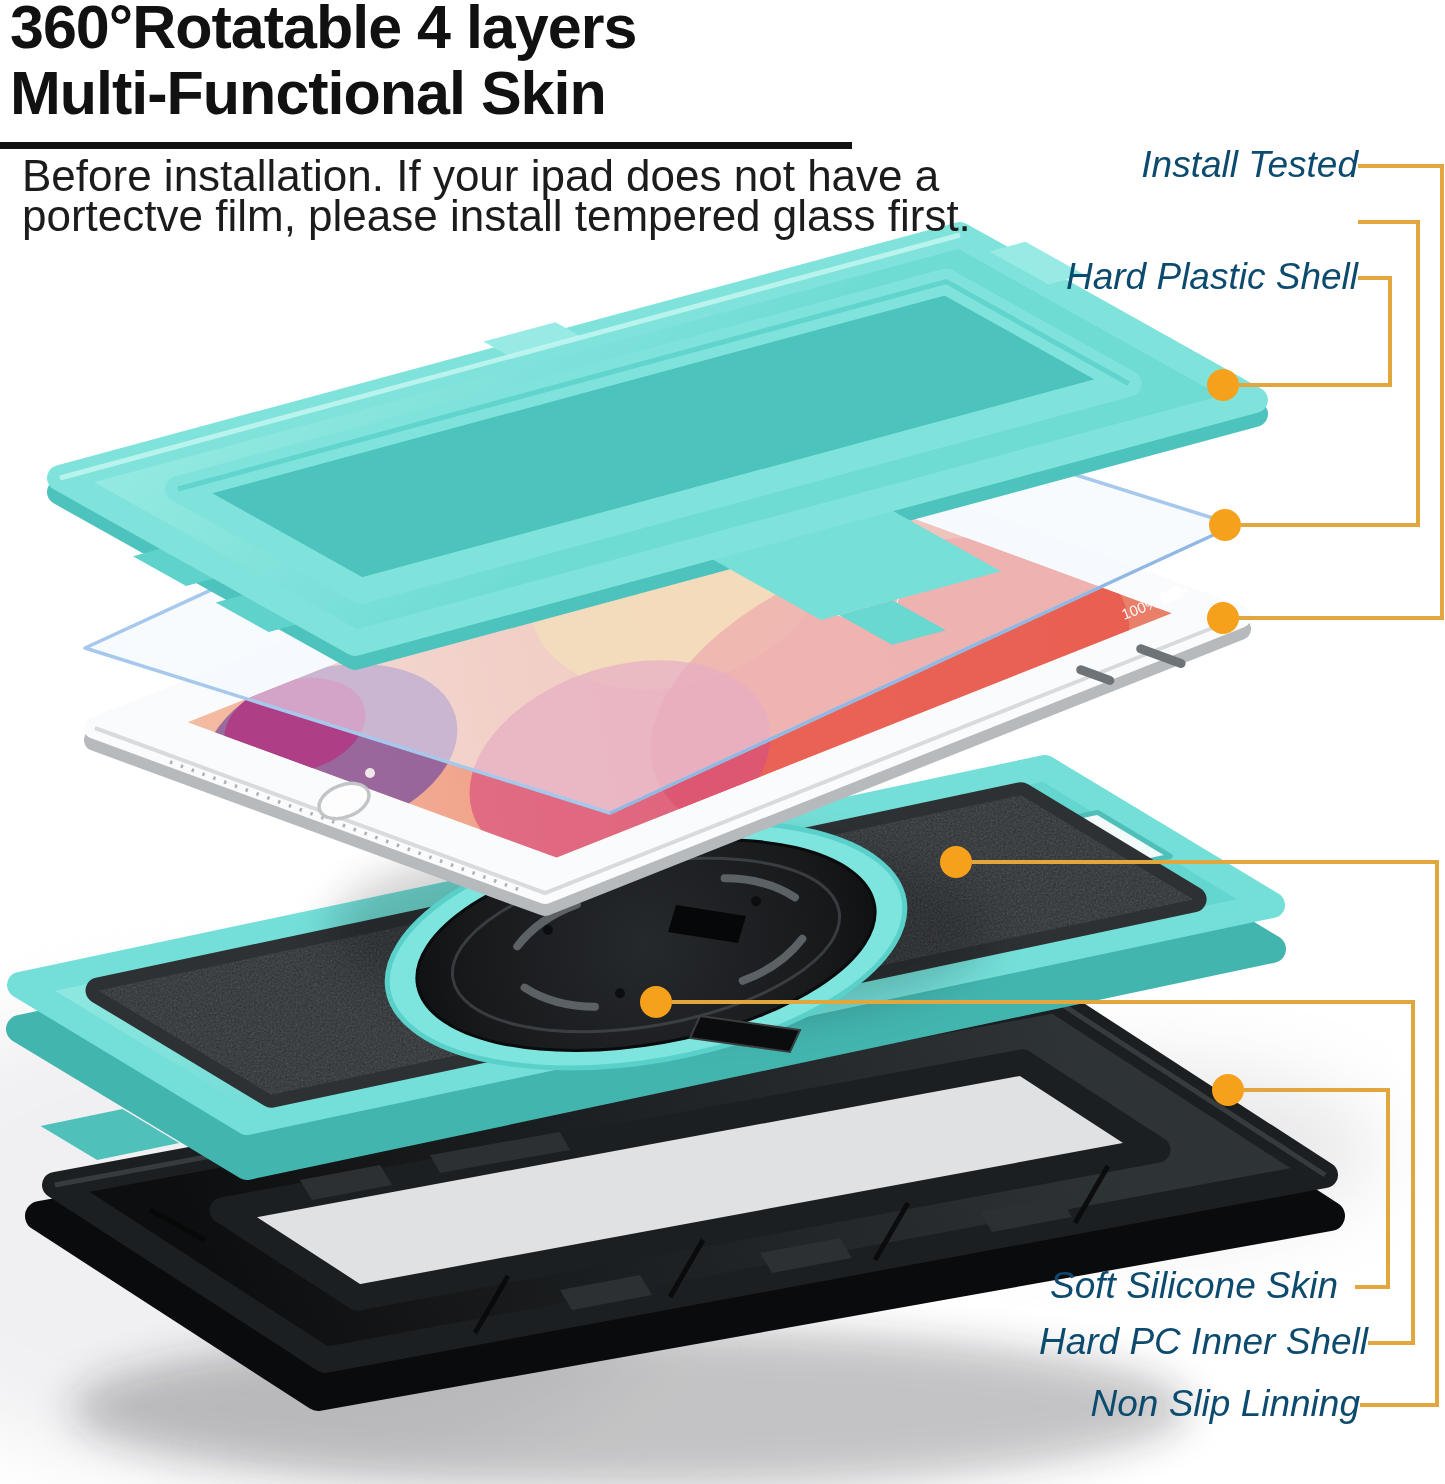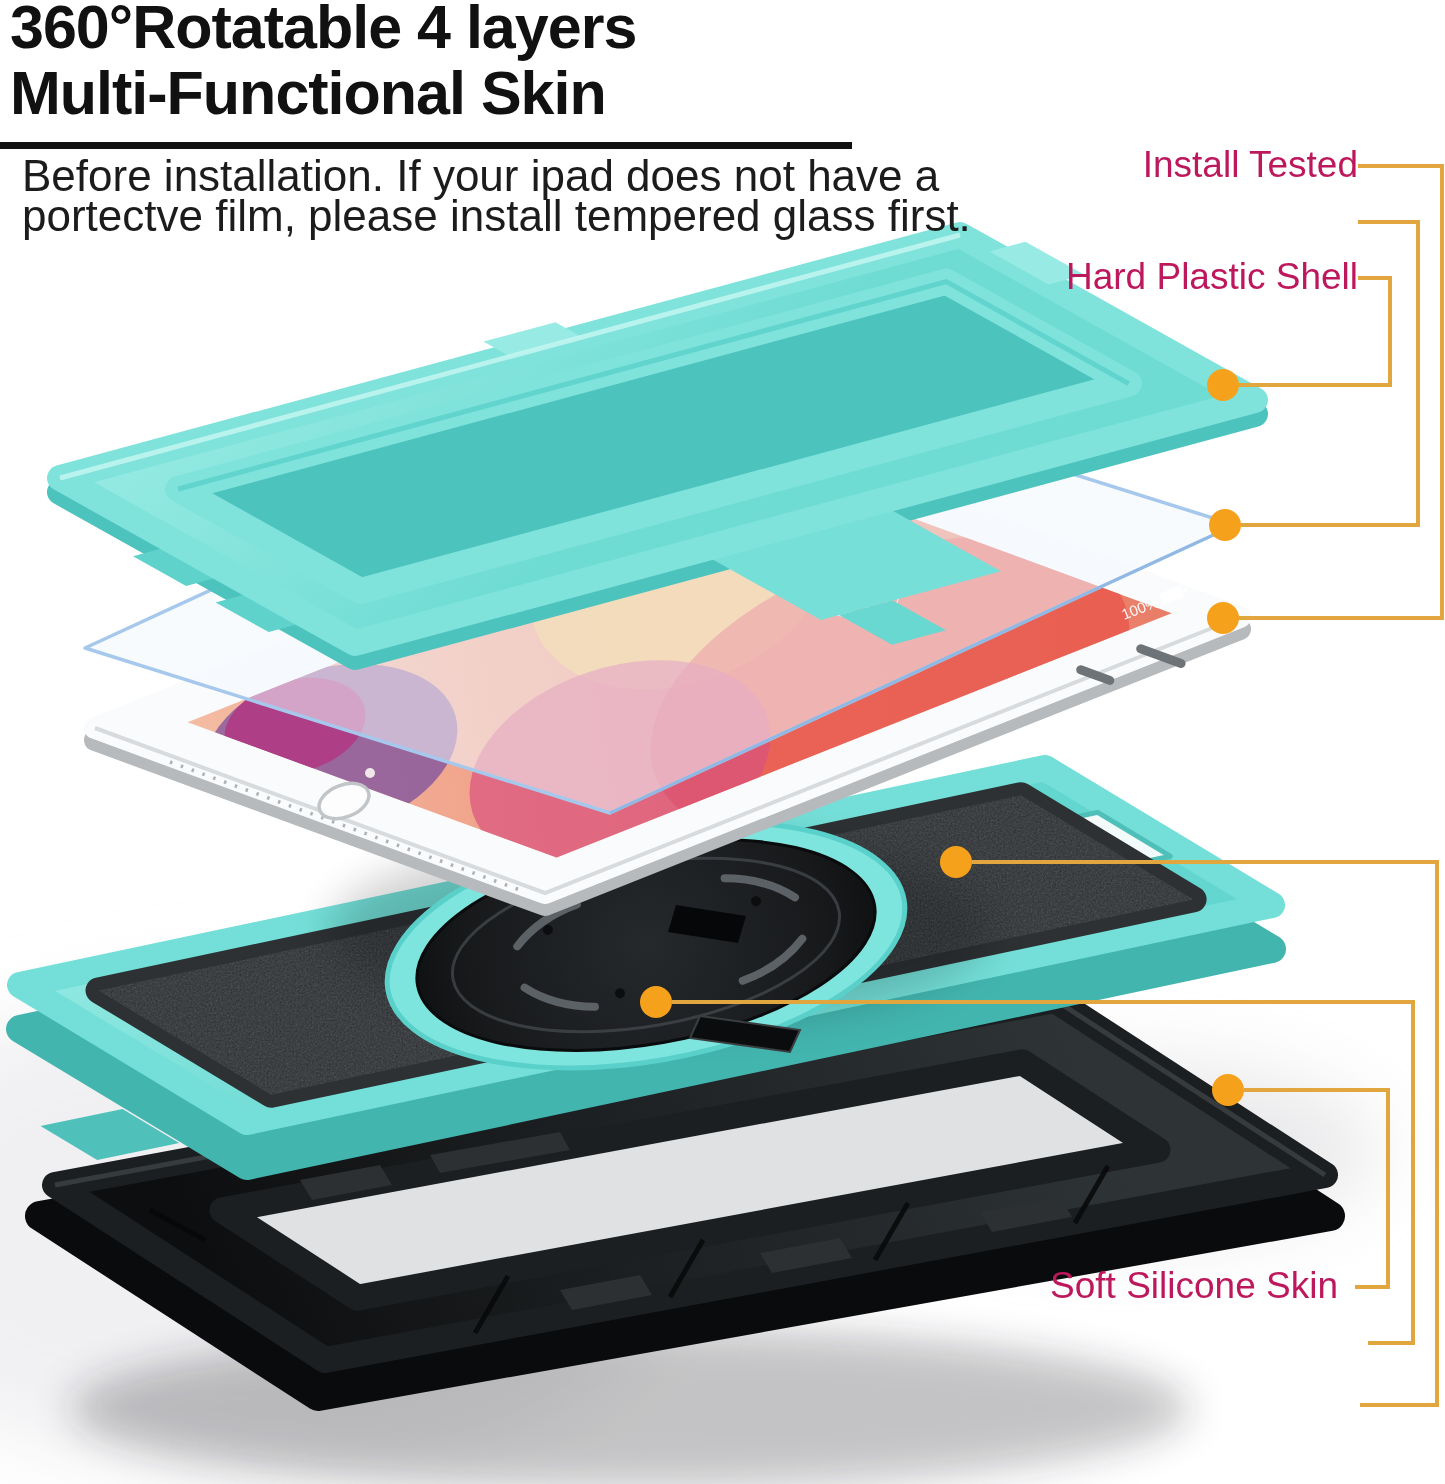--- a/index.html
+++ b/index.html
@@ -17,22 +17,22 @@
     line-height:66px;white-space:nowrap;
   }
   .title-rule{
     position:absolute;left:0px;top:142px;width:852px;height:7px;background:#111;z-index:5;
   }
   .note-block{position:absolute;left:22px;top:156px;z-index:5;}
   .note-line{
     font-size:44px;color:#1c1c1c;line-height:40px;white-space:nowrap;font-weight:400;
   }
   .lab{
-    position:absolute;z-index:6;font-size:37px;color:#be185d;
-    white-space:nowrap;text-align:right;line-height:44px;font-weight:400;
+    position:absolute;z-index:6;font-size:37px;color:#0c4a6e;
+    white-space:nowrap;text-align:right;line-height:44px;font-weight:400;font-style:italic;
   }
   .lab-install{right:87px;top:143px;}
   .lab-tempered{right:87px;top:199px;}
   .lab-plastic{right:87px;top:255px;margin-left:32px;}
   .lab-silicone{right:107px;top:1264px;}
   .lab-pc{right:77px;top:1320px;}
   .lab-nonslip{right:85px;top:1382px;}
 </style>
 </head>
 <body>
@@ -239,14 +239,16 @@
   </div>
   <div class="title-rule"></div>
   <div class="note-block">
     <div class="note-line">Before installation. If your ipad does not have a</div>
     <div class="note-line">portectve film, please install tempered glass first.</div>
   </div>
 
   <div class="lab lab-install">Install Tested</div>
   <div class="lab lab-plastic">Hard Plastic Shell</div>
   <div class="lab lab-silicone">Soft Silicone Skin</div>
+  <div class="lab lab-pc">Hard PC Inner Shell</div>
+  <div class="lab lab-nonslip">Non Slip Linning</div>
 
 </div>
 
 </body></html>

